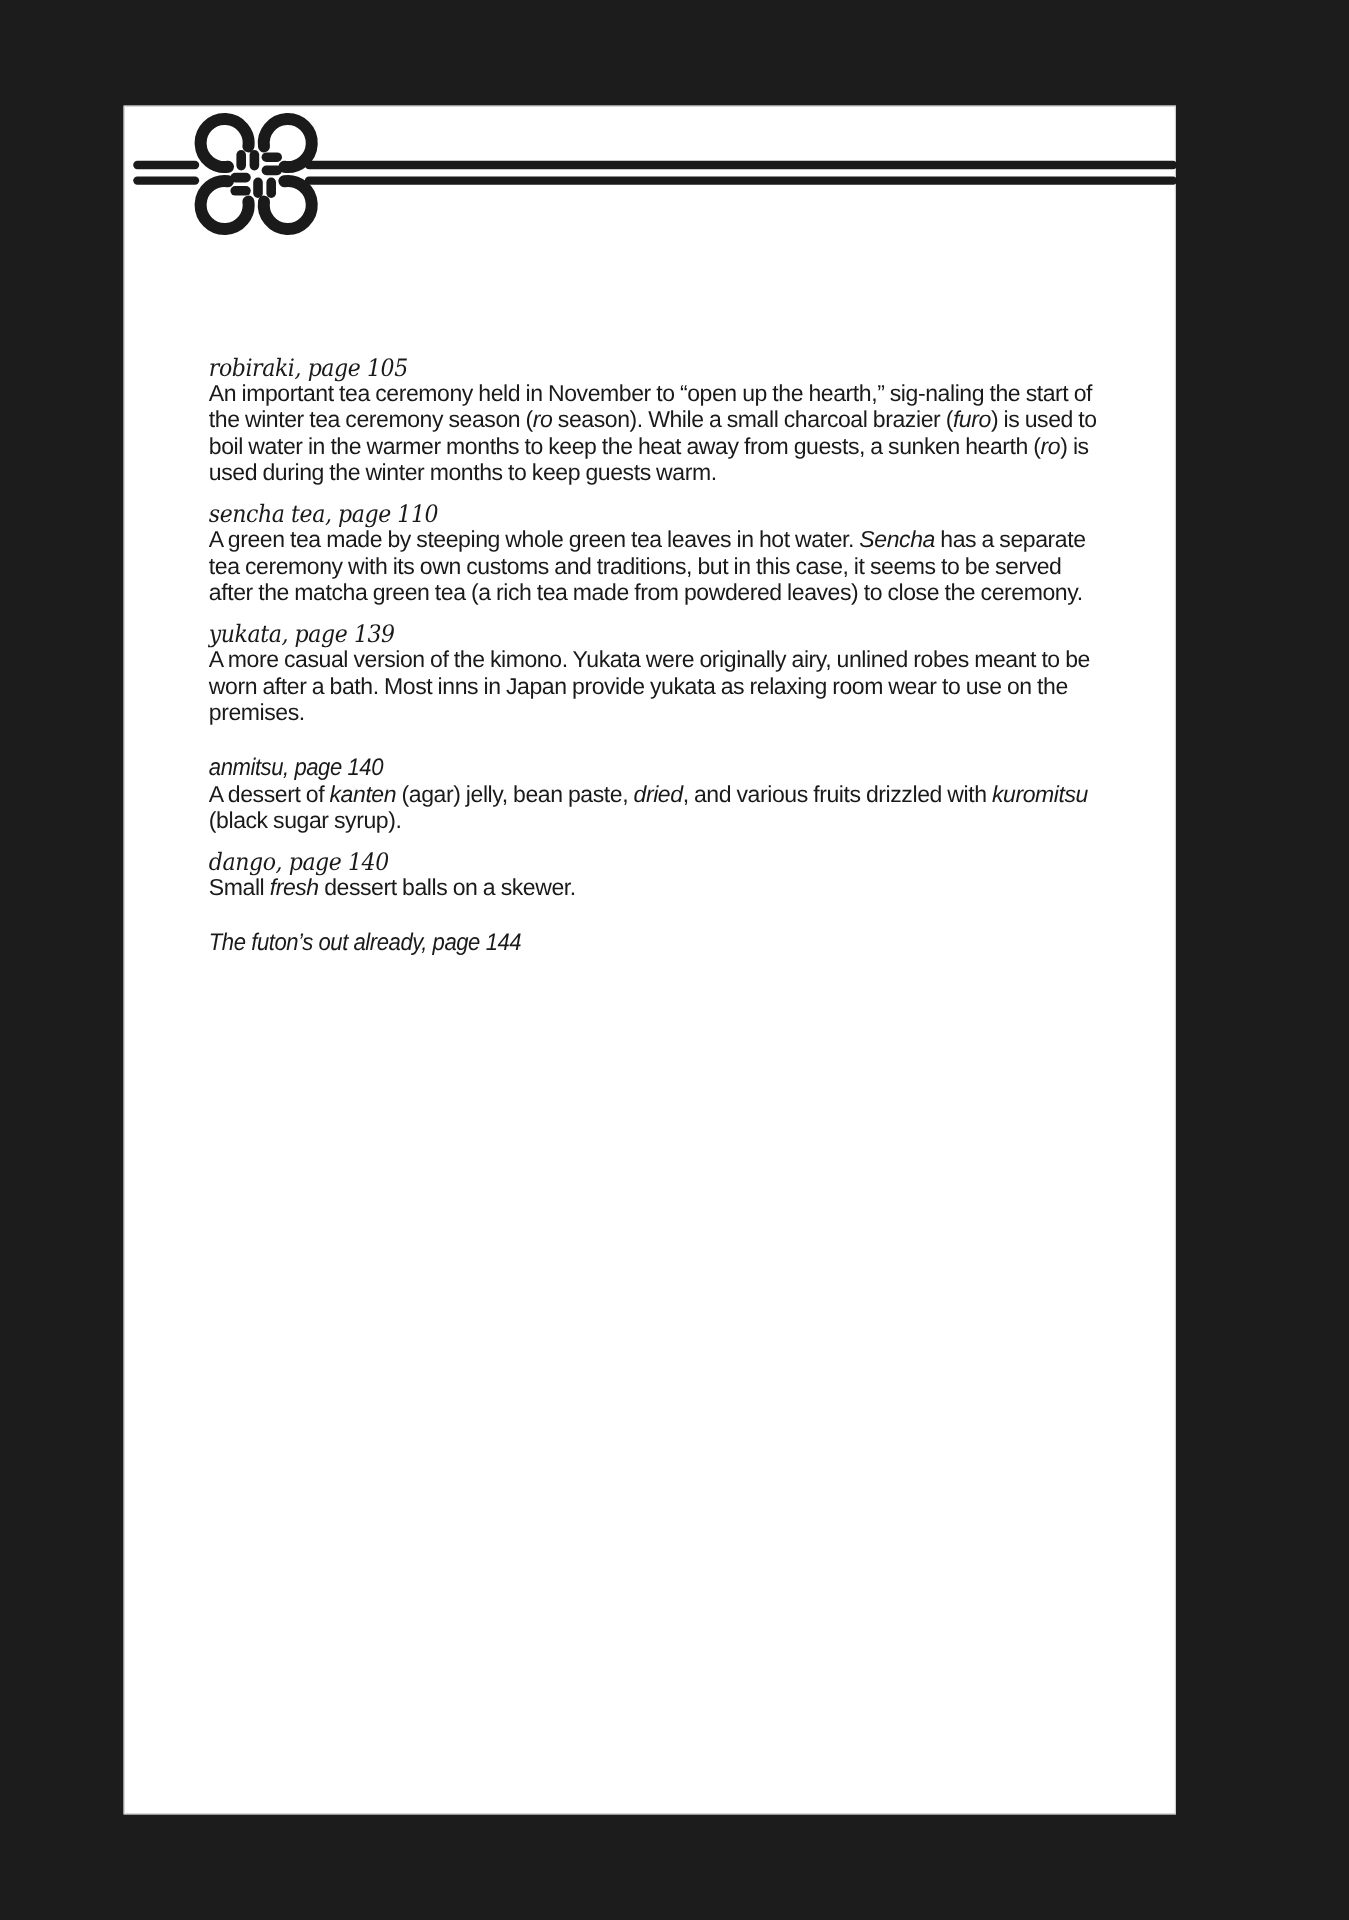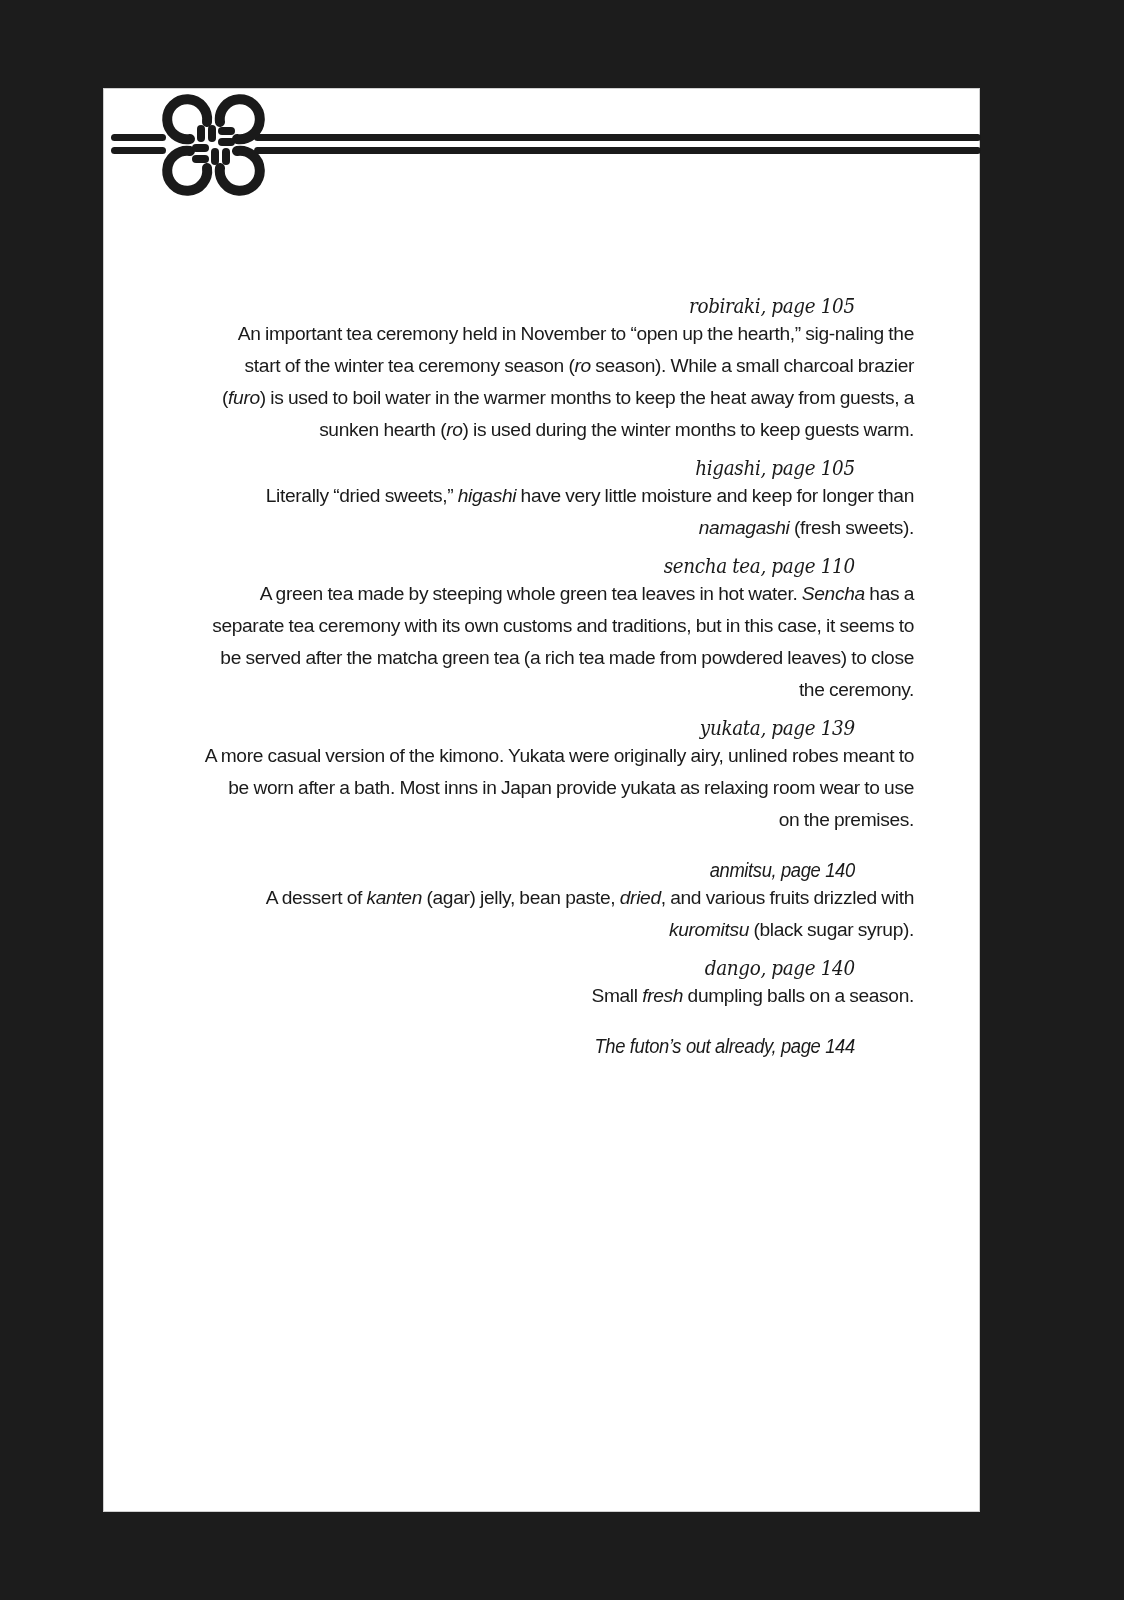--- a/index.html
+++ b/index.html
@@ -29,45 +29,43 @@
     }
     .content {
       position: absolute;
       left: 70px;
       top: 205px;
       width: 740px;
       color: #1a1a1a;
     }
     .entry {
       margin: 0 0 10px 0;
-      text-align: right;
     }
     .entry.gap {
       margin-top: 22px;
     }
     .term {
       font-family: "DejaVu Serif", "Liberation Serif", serif;
       font-style: italic;
       font-size: 20px;
       line-height: 24px;
       letter-spacing: -0.4px;
       transform: scaleX(0.92);
       transform-origin: left center;
       white-space: nowrap;
     }
     .term.sans {
       font-family: "Liberation Sans", sans-serif;
     }
     .def {
       font-family: "Liberation Sans", sans-serif;
       font-size: 19.2px;
-      line-height: 32px;
+      line-height: 22px;
       letter-spacing: -0.35px;
       word-spacing: -0.5px;
-      margin-left: 30px;
     }
     .def i { font-style: italic; }
   </style>
 </head>
 <body>
 
 <div class="page">
   <svg class="ornament" viewBox="0 0 877 120" width="877" height="120">
     <g fill="#1a1a1a">
 
@@ -96,36 +94,32 @@
       <rect x="118" y="59" width="8" height="17" rx="4"></rect>
     </g>
   </svg>
 
   <div class="content" id="entries">
       <div class="entry">
         <div class="term">robiraki, page 105</div>
         <div class="def"><span>An important tea ceremony held in November to “open up the hearth,” sig-naling the start of the winter tea ceremony season (</span><i>ro</i><span> season). While a small charcoal brazier (</span><i>furo</i><span>) is used to boil water in the warmer months to keep the heat away from guests, a sunken hearth (</span><i>ro</i><span>) is used during the winter months to keep guests warm.</span></div>
       </div>
       <div class="entry">
-        <div class="term">higashi, page 105</div>
-        <div class="def"><span>Literally “dried sweets,” </span><i>higashi</i><span> have very little moisture and keep for longer than </span><i>namagashi</i><span> (fresh sweets).</span></div>
-      </div>
-      <div class="entry">
         <div class="term">sencha tea, page 110</div>
         <div class="def"><span>A green tea made by steeping whole green tea leaves in hot water. </span><i>Sencha</i><span> has a separate tea ceremony with its own customs and traditions, but in this case, it seems to be served after the matcha green tea (a rich tea made from powdered leaves) to close the ceremony.</span></div>
       </div>
       <div class="entry">
         <div class="term">yukata, page 139</div>
         <div class="def"><span>A more casual version of the kimono. Yukata were originally airy, unlined robes meant to be worn after a bath. Most inns in Japan provide yukata as relaxing room wear to use on the premises.</span></div>
       </div>
       <div class="entry gap">
         <div class="term sans">anmitsu, page 140</div>
         <div class="def"><span>A dessert of </span><i>kanten</i><span> (agar) jelly, bean paste, </span><i>dried</i><span>, and various fruits drizzled with </span><i>kuromitsu</i><span> (black sugar syrup).</span></div>
       </div>
       <div class="entry">
         <div class="term">dango, page 140</div>
-        <div class="def"><span>Small </span><i>fresh</i><span> dumpling balls on a season.</span></div>
+        <div class="def"><span>Small </span><i>fresh</i><span> dessert balls on a skewer.</span></div>
       </div>
       <div class="entry gap">
         <div class="term sans">The futon’s out already, page 144</div>
       </div>
     </div>
 </div>
 
 </body></html>

